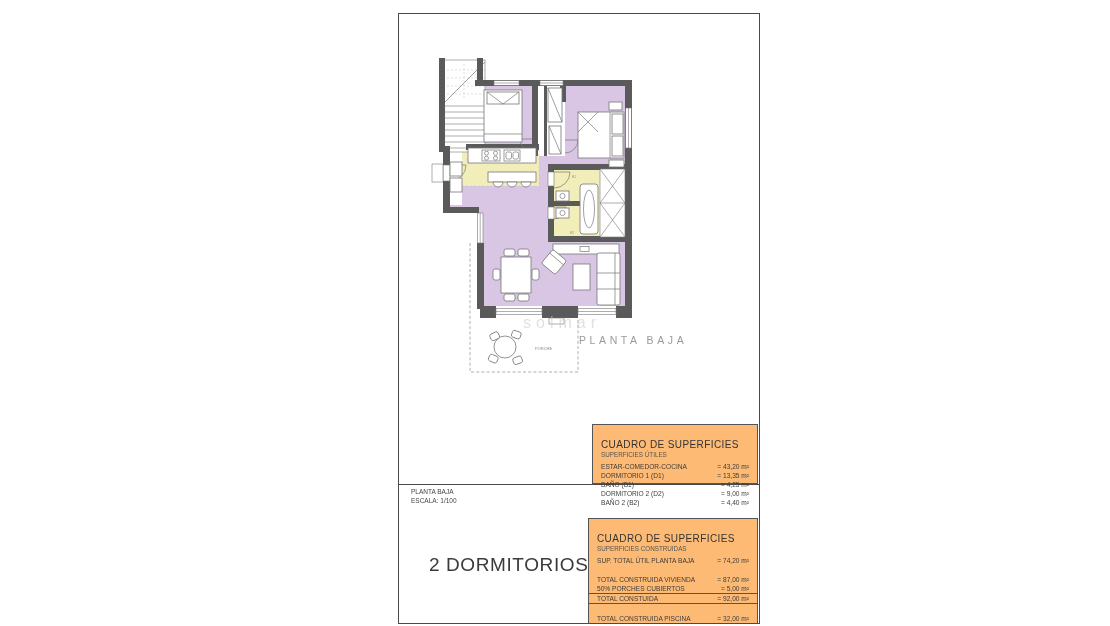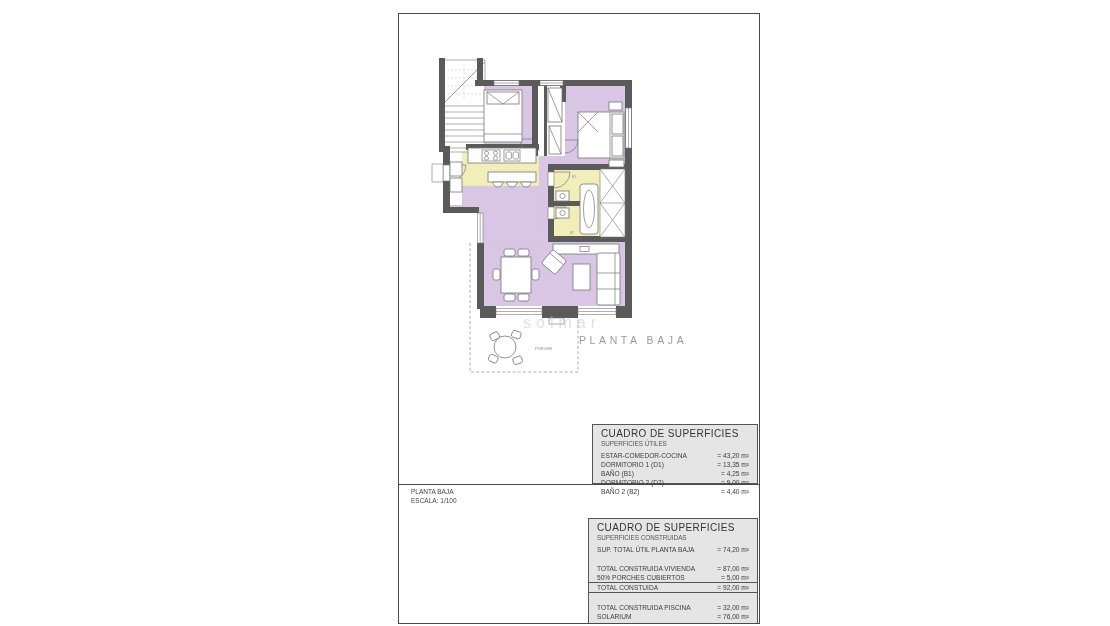--- a/index.html
+++ b/index.html
@@ -2,22 +2,22 @@
 <html style="--floor-main: #d8c6e4; --floor-wet: #f2eeba; --wall: #5a5a5a;"><head>
 <meta charset="utf-8">
 <style>
   html,body{margin:0;padding:0;background:#ffffff;}
   body{width:1110px;height:626px;position:relative;overflow:hidden;
        font-family:"Liberation Sans",sans-serif;color:#3c3c3c;}
   .sheet{position:absolute;left:398px;top:13px;width:360px;height:609px;
          border:1px solid #4a4a4a;background:#fff;overflow:hidden;}
   .plan-svg{position:absolute;left:0;top:0;width:360px;height:471px;}
   .divider{position:absolute;left:0;right:0;top:470px;border-top:1px solid #4a4a4a;}
-  .surface-table{position:absolute;border:1px solid #555;background:#e5e5e5;box-sizing:border-box;
-                 padding:3px 8px 0 8px;}
+  .surface-table{position:absolute;border:1px solid #555;background:#fdba74;box-sizing:border-box;
+                 padding:14px 8px 0 8px;}
   .table-utiles{left:193px;top:410px;width:166px;height:60px;}
   .table-construidas{left:189px;top:504px;width:170px;height:106px;}
   .t-title{font-size:10px;letter-spacing:.4px;color:#333;white-space:nowrap;}
   .t-sub{font-size:6.3px;color:#555;margin-top:1px;white-space:nowrap;}
   .t-rows{margin-top:4px;}
   .trow{display:flex;justify-content:space-between;font-size:6.6px;line-height:9px;
         color:#3c3c3c;white-space:nowrap;}
   .trow.spaced{margin-top:10px;}
   .trow.boxed{border-top:1px solid #555;border-bottom:1px solid #555;
               margin-left:-8px;margin-right:-8px;padding:0 8px;}
@@ -258,20 +258,21 @@
           <span class="tv">= 4,40 m²</span>
         </div>
       </div>
   </div>
 
   <div class="title-block">
     <div>PLANTA BAJA</div>
     <div>ESCALA: 1/100</div>
   </div>
 
+  <div class="type-label">2 DORMITORIOS</div>
 
   <div class="surface-table table-construidas">
     <div class="t-title">CUADRO DE SUPERFICIES</div>
     <div class="t-sub">SUPERFICIES CONSTRUIDAS</div>
     <div class="t-rows">
         <div class="trow">
           <span class="tl">SUP. TOTAL ÚTIL PLANTA BAJA</span>
           <span class="tv">= 74,20 m²</span>
         </div>
         <div class="trow spaced">

